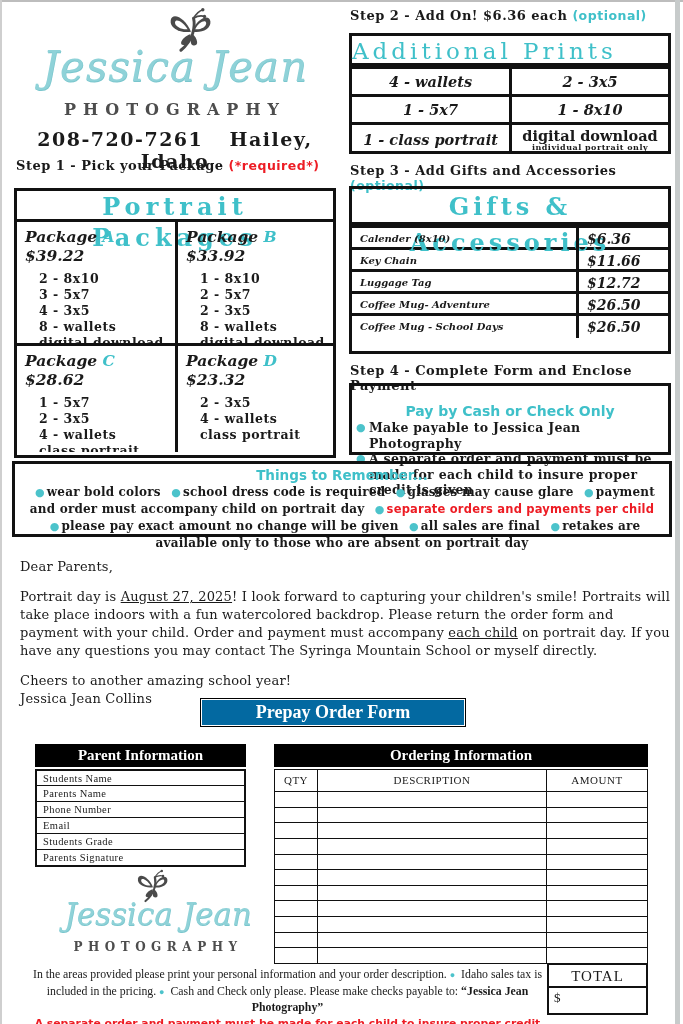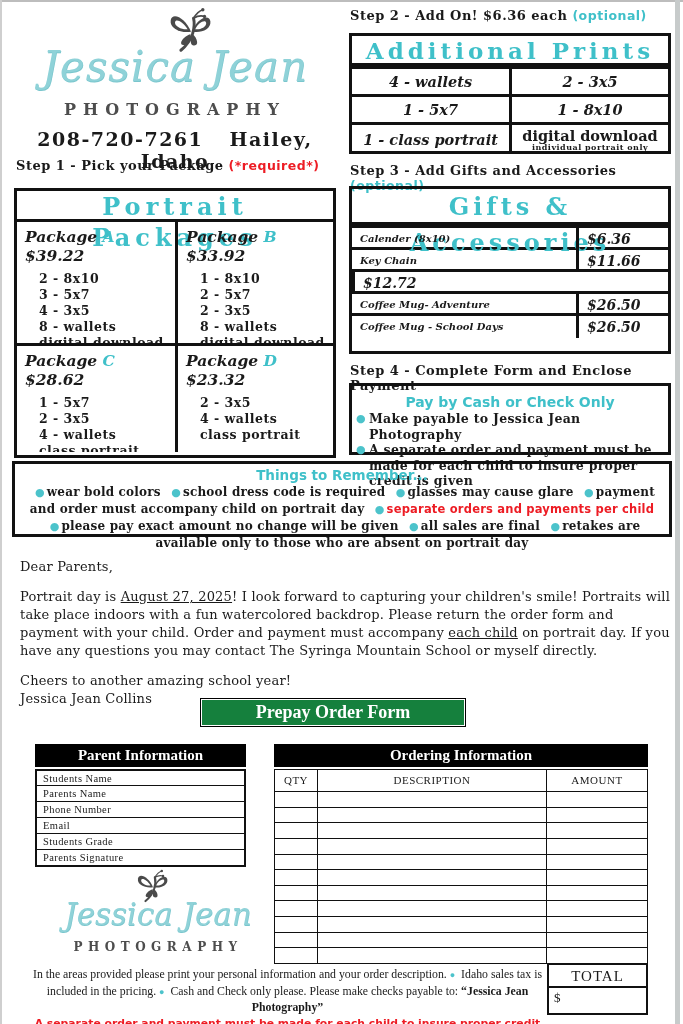--- a/index.html
+++ b/index.html
@@ -31,56 +31,56 @@
   .pp-title { height:31px; border-bottom:3px solid #111; font-size:24px; letter-spacing:5px; color:#3fc0c9; text-align:center; font-weight:600; line-height:31px; }
   .pp-grid { display:grid; grid-template-columns:1fr 1fr; grid-template-rows:121px 109px; }
   .pp-cell { padding:5px 6px 0 8px; overflow:hidden; }
   .pp-cell.col2 { border-left:3px solid #111; }
   .pp-cell.row2 { border-top:3px solid #111; }
   .pp-head { font-size:15.5px; font-weight:bold; font-style:italic; margin-bottom:6px; }
   .pp-item { font-size:12.5px; font-weight:bold; line-height:16px; padding-left:14px; letter-spacing:0.5px; }
 
   
   .ap-box { border:3px solid #111; }
-  .ap-title { height:30px; line-height:30px; border-bottom:3px solid #111; font-size:23px; letter-spacing:4px; color:#3fc0c9; text-align:center; font-weight:700; }
+  .ap-title { height:30px; line-height:30px; border-bottom:3px solid #111; font-size:23px; letter-spacing:4px; color:#3fc0c9; text-align:left; font-weight:400; }
   .ap-row { display:grid; grid-template-columns:157px 1fr; height:28px; border-top:3px solid #111; }
   .ap-row:first-of-type { border-top:none; height:25px; }
   .ap-cell { border-left:3px solid #111; display:flex; flex-direction:column; align-items:center; justify-content:center; font-size:14.5px; font-weight:bold; font-style:italic; }
   .ap-cell:first-child { border-left:none; }
   .ap-note { font-size:8px; font-style:normal; line-height:8px; letter-spacing:0.5px; }
   .ap-dd { font-style:normal; line-height:15px; }
 
   
   .g-box { border:3px solid #111; }
   .g-title { height:36px; line-height:36px; border-bottom:3px solid #111; font-size:24px; letter-spacing:4px; color:#3fc0c9; text-align:center; font-weight:600; }
   .g-row { display:grid; grid-template-columns:1fr 92px; height:22px; border-top:3px solid #111; }
   .g-row:first-of-type { border-top:none; }
   .g-item { padding-left:8px; font-size:10px; font-weight:bold; font-style:italic; line-height:22px; }
   .g-price { border-left:3px solid #111; padding-left:8px; font-size:14px; font-weight:bold; font-style:italic; line-height:22px; }
 
   
-  .pay-box { border:3px solid #111; padding:8px 4px; }
+  .pay-box { border:3px solid #111; padding:17px 4px; }
   .pay-title { font-family:"DejaVu Sans",sans-serif; font-weight:bold; font-size:14px; color:#3fc0c9; text-align:center; line-height:17px; }
   .pay-bullet { display:flex; font-size:12.5px; font-weight:bold; line-height:15.5px; letter-spacing:0.3px; }
   .bul { color:#4cc3cb; font-size:11px; line-height:inherit; margin-right:3px; }
 
   
   .rem-box { border:3px solid #111; padding:3px 8px; text-align:center; }
   .rem-title { font-family:"DejaVu Sans",sans-serif; font-weight:bold; font-size:13.5px; color:#3fc0c9; line-height:17px; }
   .rem-flow { font-size:12px; font-weight:bold; line-height:16px; letter-spacing:0.2px; }
   .rem-flow .bul { margin:0 2px 0 6px; }
   .rem-red { font-family:"DejaVu Sans",sans-serif; font-size:11.5px; }
 
   
   .letter { font-size:13px; line-height:18px; letter-spacing:0.2px; }
   .letter p { margin-bottom:12px; }
   .u { text-decoration:underline; }
 
   
-  .prepay { background:#15803d; color:#fff; font-family:"Liberation Serif",serif; font-weight:bold; font-size:18px; text-align:center; line-height:29px; box-shadow:inset 0 0 0 1px #000, inset 0 0 0 2px #fff; }
+  .prepay { background:#0369a1; color:#fff; font-family:"Liberation Serif",serif; font-weight:bold; font-size:18px; text-align:center; line-height:29px; box-shadow:inset 0 0 0 1px #000, inset 0 0 0 2px #fff; }
 
   
   .blk-head { background:#000; color:#fff; font-family:"Liberation Serif",serif; font-weight:bold; font-size:15px; text-align:center; line-height:23px; height:23px; }
   .pi-table { border:2px solid #111; border-top:none; margin-top:2px; }
   .pi-row { height:16px; border-top:1.5px solid #111; font-family:"Liberation Serif",serif; font-size:10.5px; line-height:15px; padding-left:6px; letter-spacing:0.4px; }
   .pi-row:first-child { border-top:2px solid #111; }
 
   
   .ord-table { border:1.5px solid #111; margin-top:2px; height:195px; display:grid; grid-template-rows:21px repeat(11,1fr); }
   .ord-row { display:grid; grid-template-columns:42px 1fr 101px; border-top:1px solid #111; }
@@ -206,20 +206,21 @@
   <div class="g-title">Gifts &amp; Accessories</div>
   <div class="g-row">
       <div class="g-item">Calender (8x10)</div>
       <div class="g-price">$6.36</div>
     </div>
   <div class="g-row">
       <div class="g-item">Key Chain</div>
       <div class="g-price">$11.66</div>
     </div>
   <div class="g-row">
+      <div class="g-item">Luggage Tag</div>
       <div class="g-price">$12.72</div>
     </div>
   <div class="g-row">
       <div class="g-item">Coffee Mug- Adventure</div>
       <div class="g-price">$26.50</div>
     </div>
   <div class="g-row">
       <div class="g-item">Coffee Mug - School Days</div>
       <div class="g-price">$26.50</div>
     </div>

